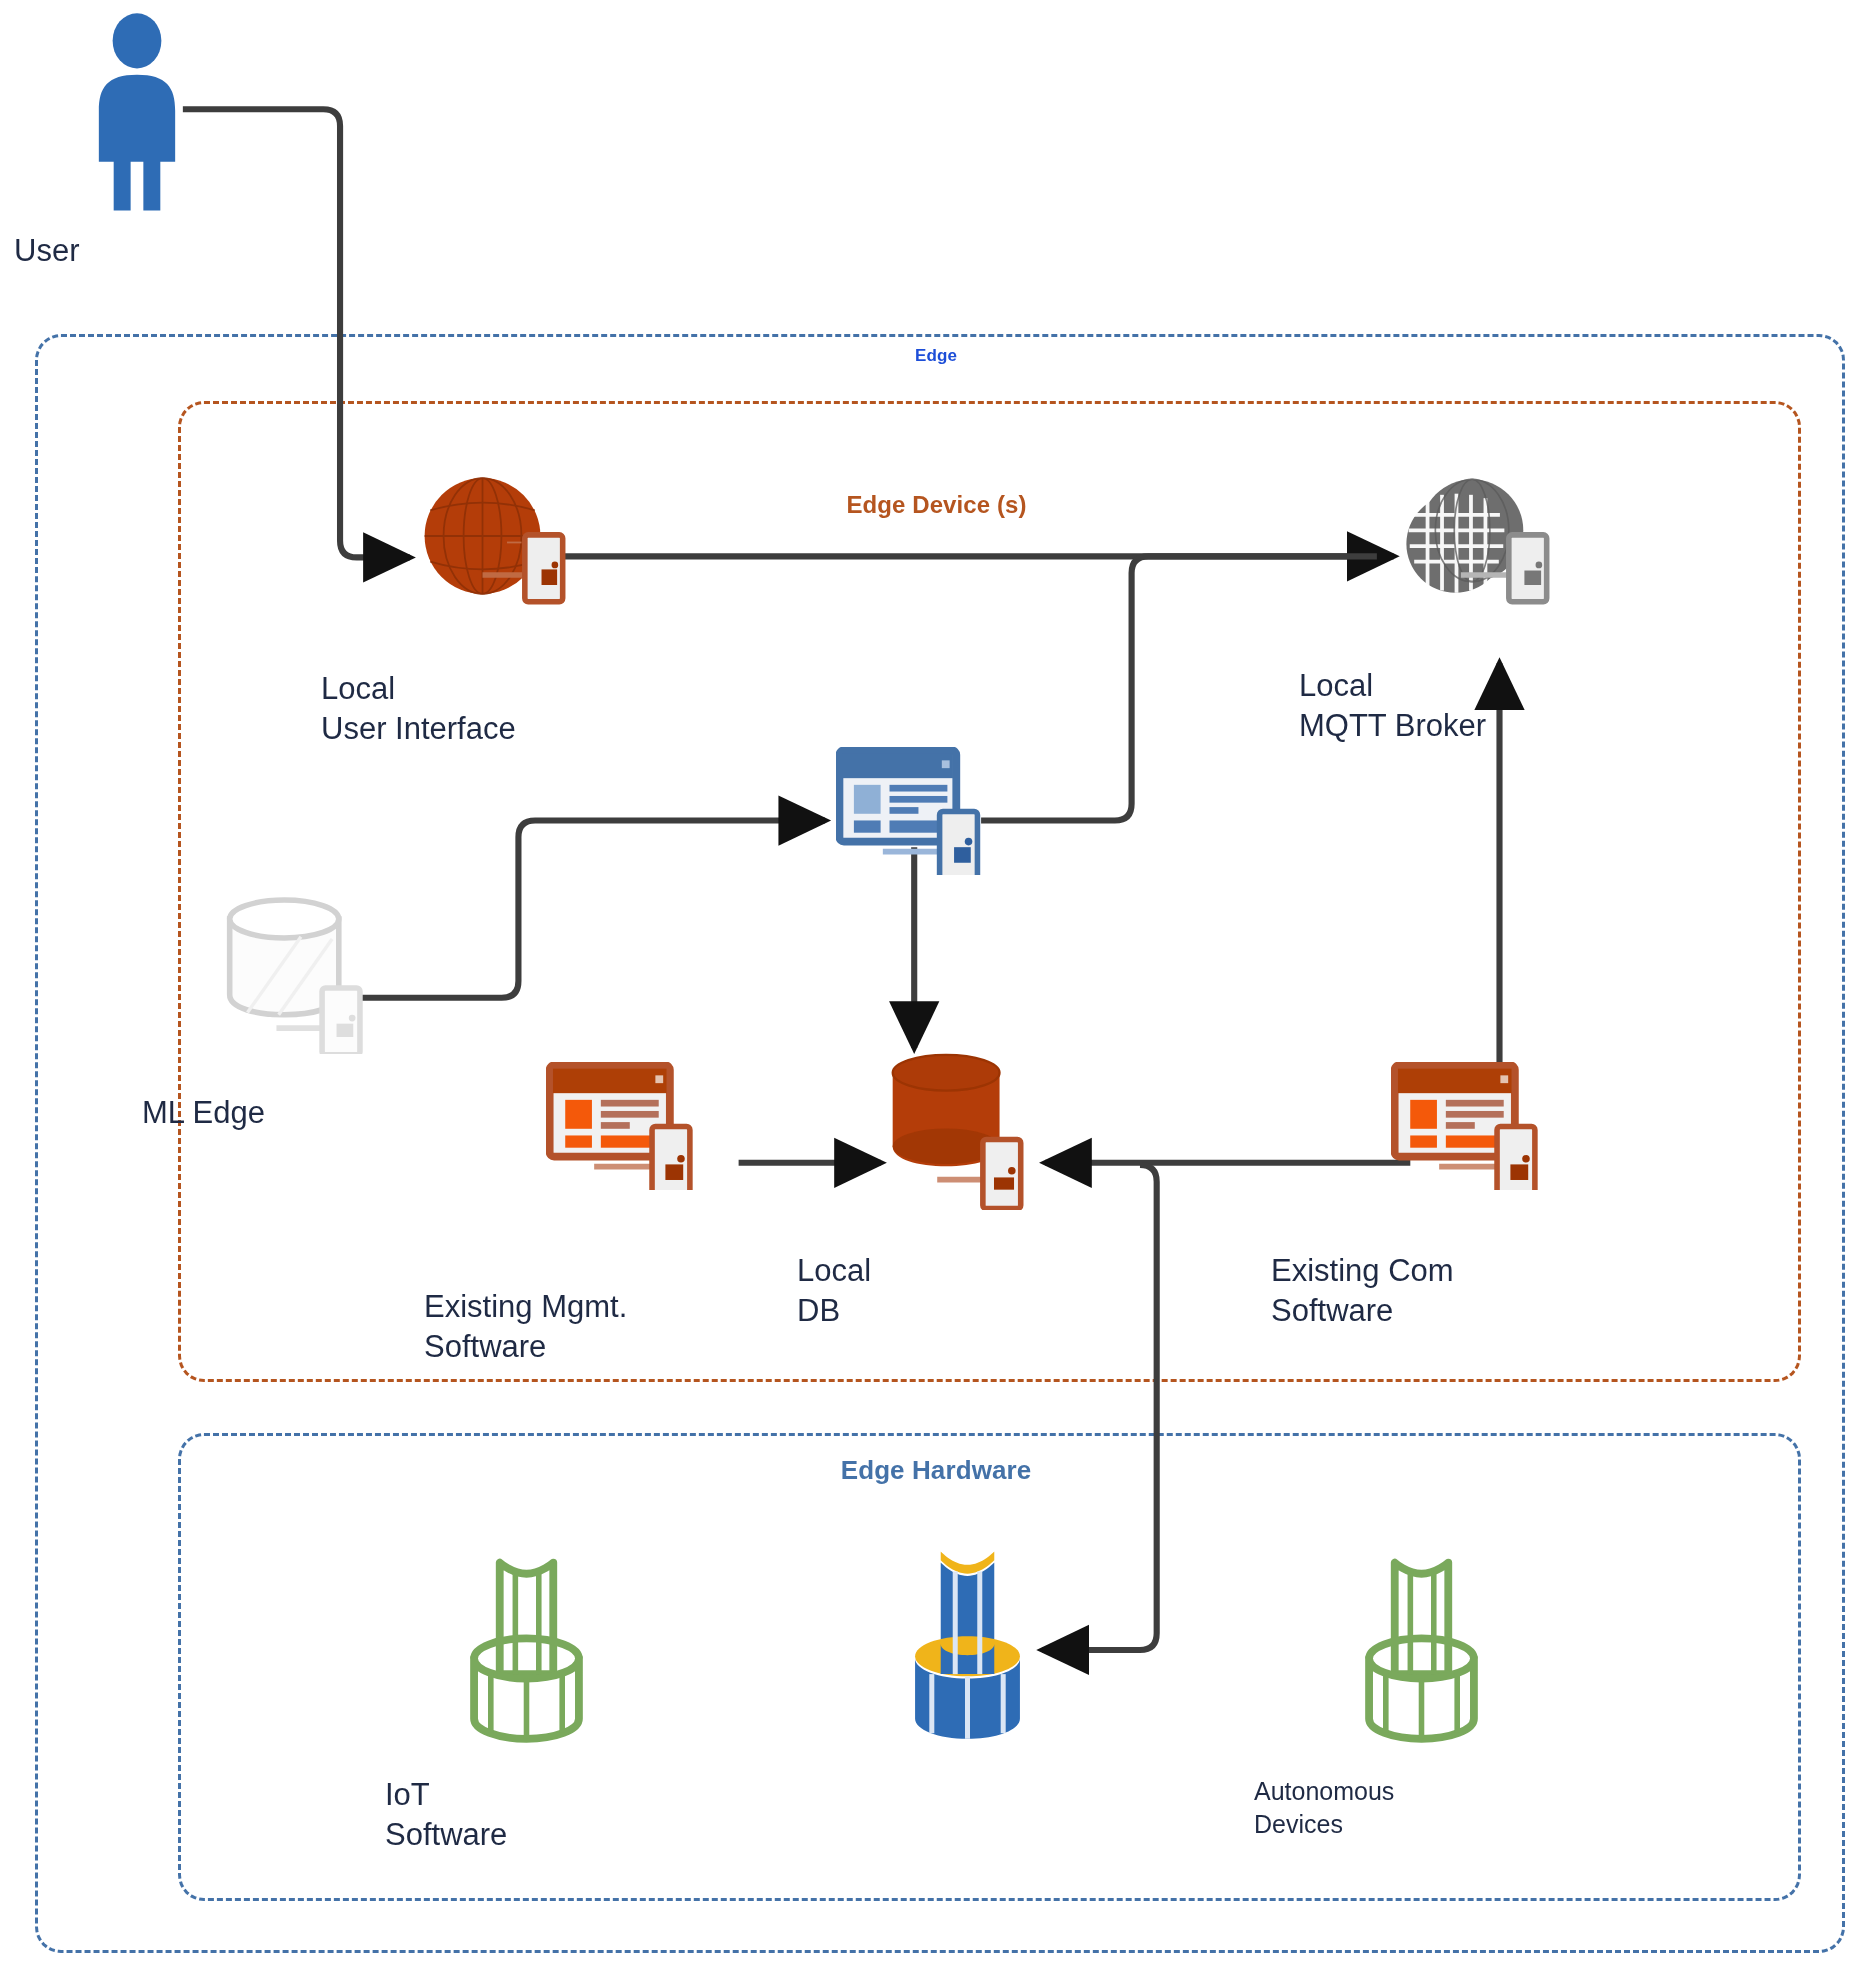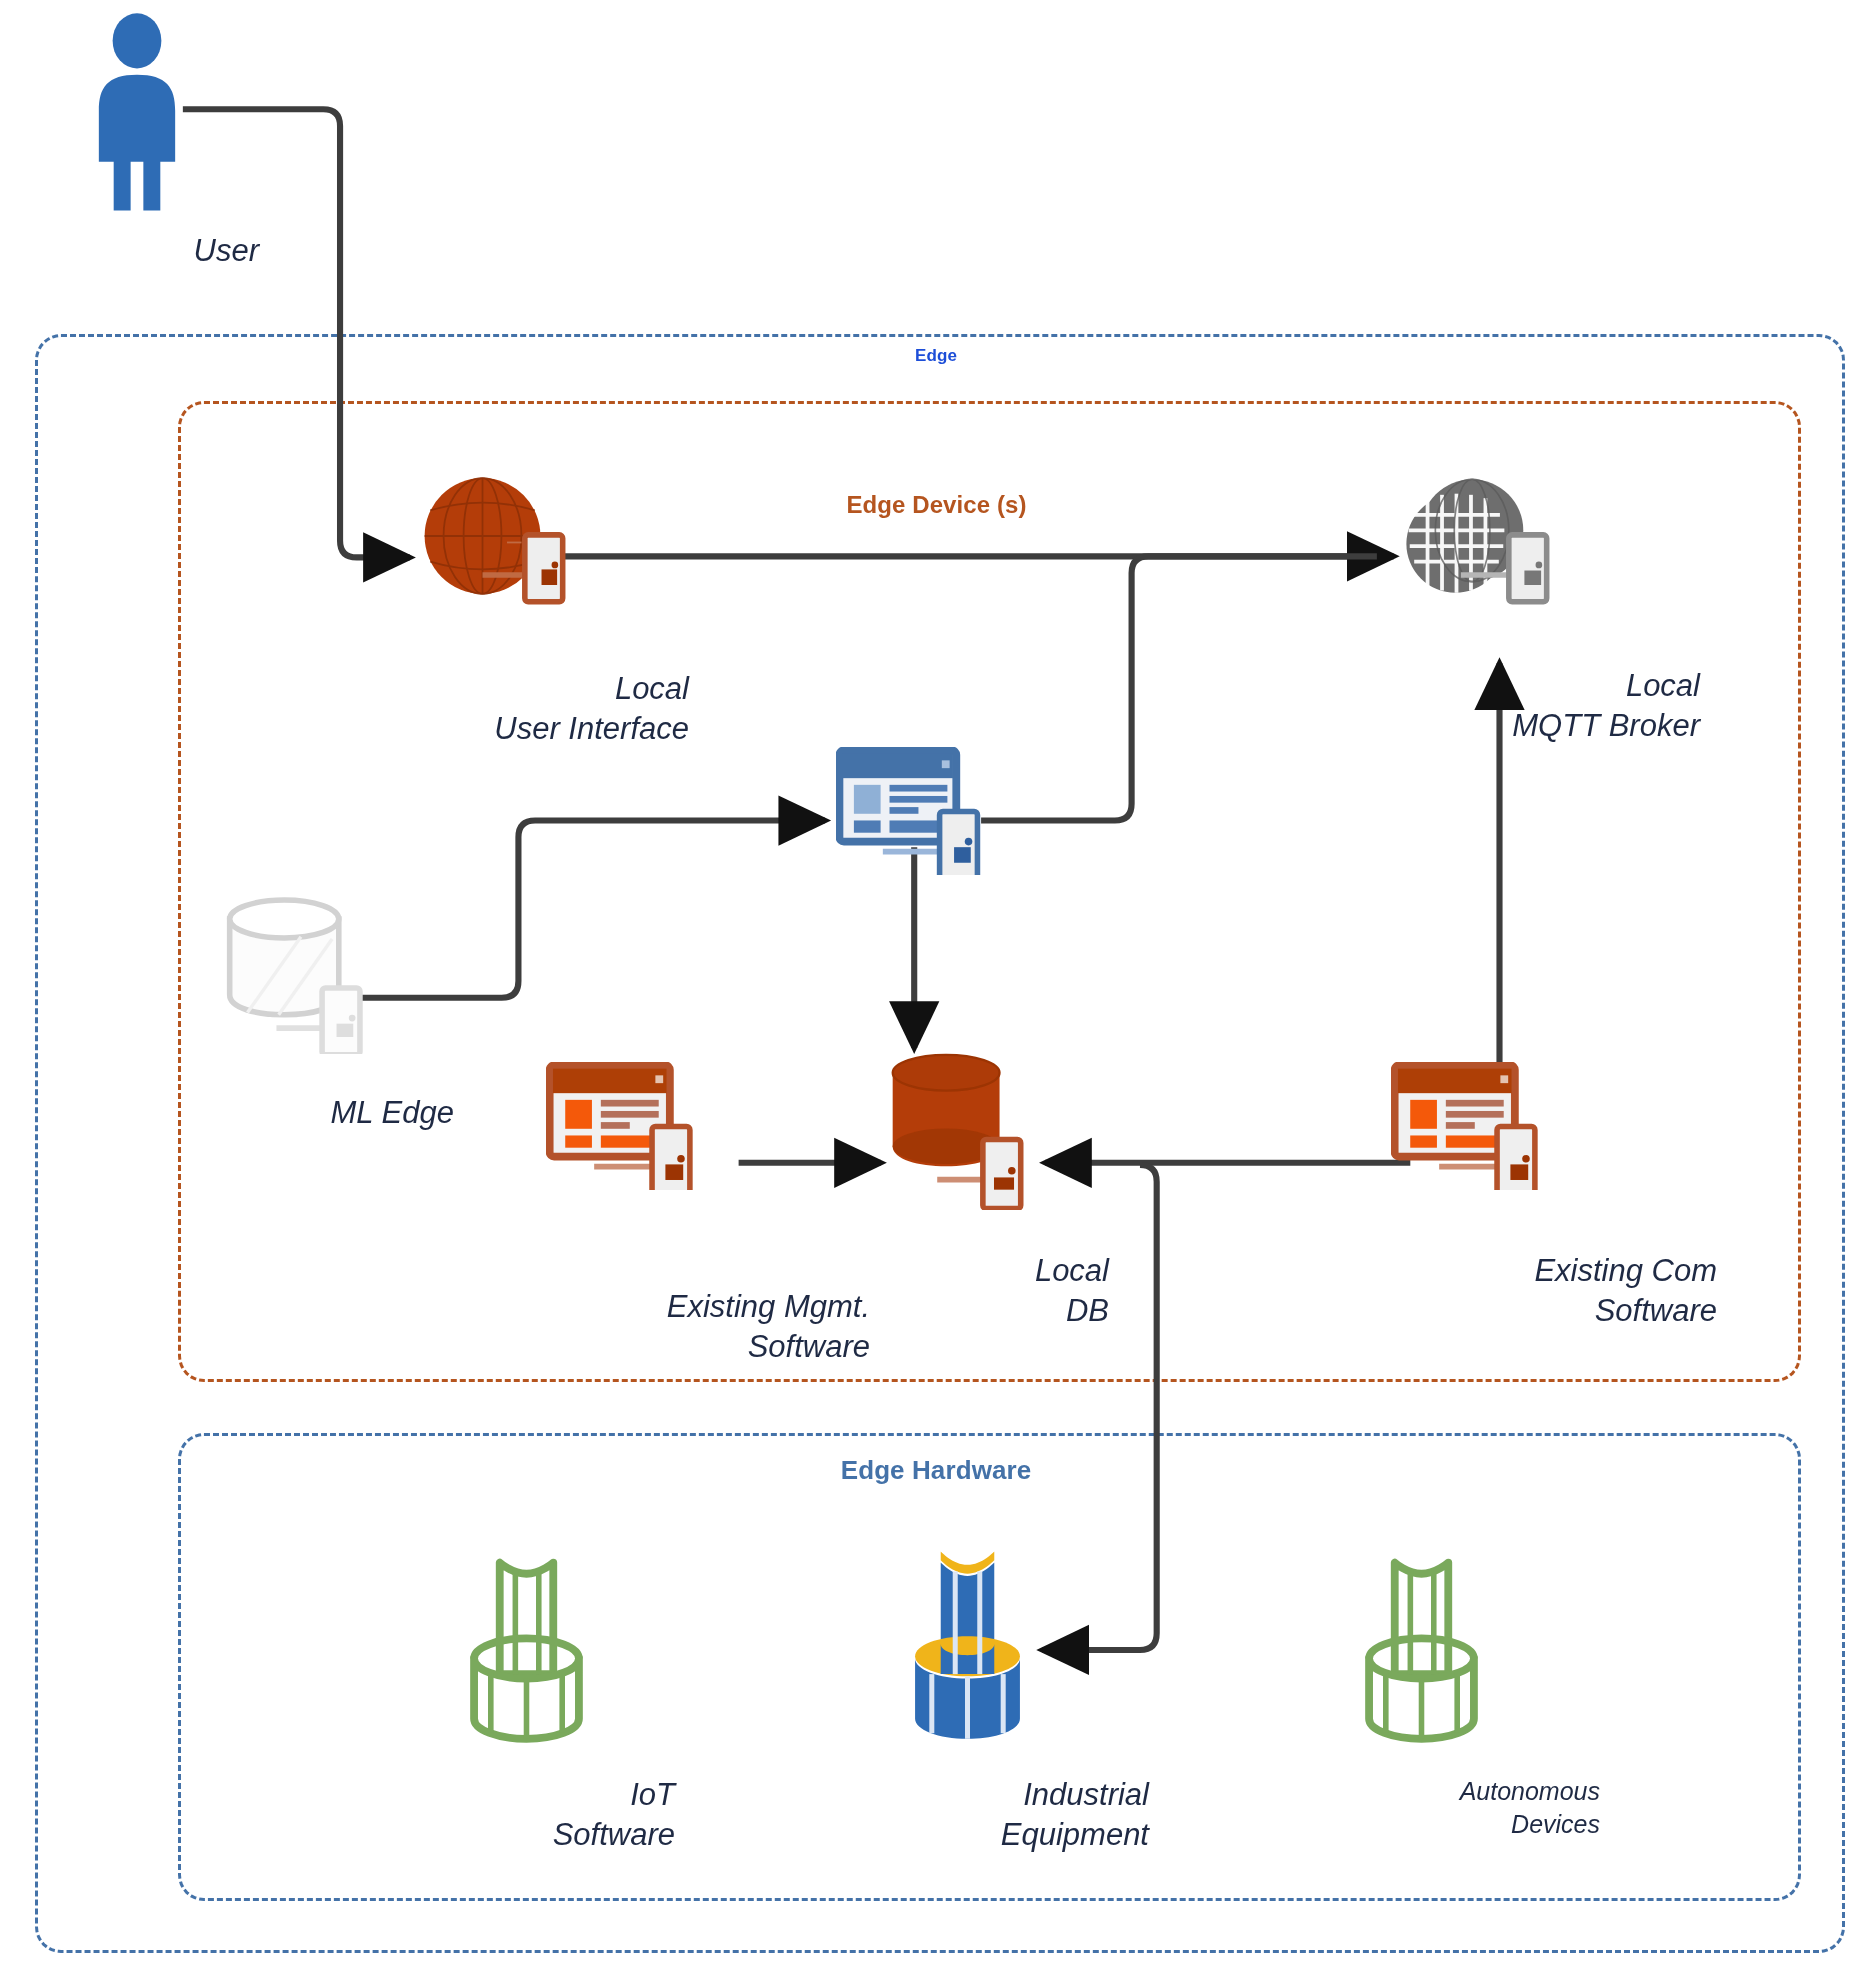--- a/index.html
+++ b/index.html
@@ -2,21 +2,21 @@
 <html style="font-size:9px"><head>
 <meta charset="utf-8">
 <style>
   html,body{margin:0;padding:0;background:#ffffff;}
   body{font-family:"Liberation Sans",sans-serif;}
   #stage{position:relative;width:1873px;height:1985px;background:#ffffff;overflow:hidden;}
   #wires{position:absolute;left:0;top:0;width:1873px;height:1985px;}
   .zone{position:absolute;box-sizing:border-box;border-radius:26px;}
   .zone-label{position:absolute;text-align:center;font-weight:700;letter-spacing:0.1px;white-space:nowrap;}
   .node{position:absolute;}
-  .node-label{position:absolute;text-align:right;color:#1f2a44;font-weight:400;line-height:1.30;white-space:pre-line;font-style:italic;}
+  .node-label{position:absolute;text-align:left;color:#1f2a44;font-weight:400;line-height:1.30;white-space:pre-line;}
   .ico{position:absolute;}
 </style>
 </head>
 <body>
 
 <div id="stage">
 
   <div class="zone" style="left:35px;top:334px;width:1810px;height:1619px;border:3.9px dashed #4472a8;"></div>
   <div class="zone" style="left:38px;top:338px;width:1803px;height:1611px;border:none;"></div>
 
@@ -246,22 +246,20 @@
       <path d="M41 95 L41 122 L89 122 L89 95 C89 101 78 105 65 105 C52 105 41 101 41 95 Z" fill="#2e6cb5"></path>
       <g stroke="#dbe6f4" stroke-width="4.5" fill="none">
         <line x1="54" y1="30" x2="54" y2="122"></line>
         <line x1="76" y1="30" x2="76" y2="122"></line>
         <line x1="33" y1="122" x2="33" y2="175"></line>
         <line x1="65" y1="124" x2="65" y2="180"></line>
         <line x1="97" y1="122" x2="97" y2="175"></line>
       </g>
     </svg>
   </div>
-  <div class="node-label" style="left:803px;top:1775px;width:346px;font-size:31px;">Industrial
-Equipment</div>
 
   <div class="node" style="left:1349px;top:1538px;">
     <svg class="ico" width="145" height="212" viewBox="0 0 130 190">
       <g fill="#ffffff" stroke="#7aa95c" stroke-width="7" stroke-linejoin="round">
         <path d="M41 22 L41 122 L89 122 L89 22 C89 22 78 32 65 32 C52 32 41 22 41 22 Z"></path>
         <path d="M18 108 L18 162 C18 172 39 180 65 180 C91 180 112 172 112 162 L112 108 C112 118 91 126 65 126 C39 126 18 118 18 108 Z"></path>
       </g>
       <g stroke="#7aa95c" stroke-width="5" fill="none">
         <line x1="55" y1="28" x2="55" y2="122"></line>
         <line x1="76" y1="28" x2="76" y2="122"></line>

